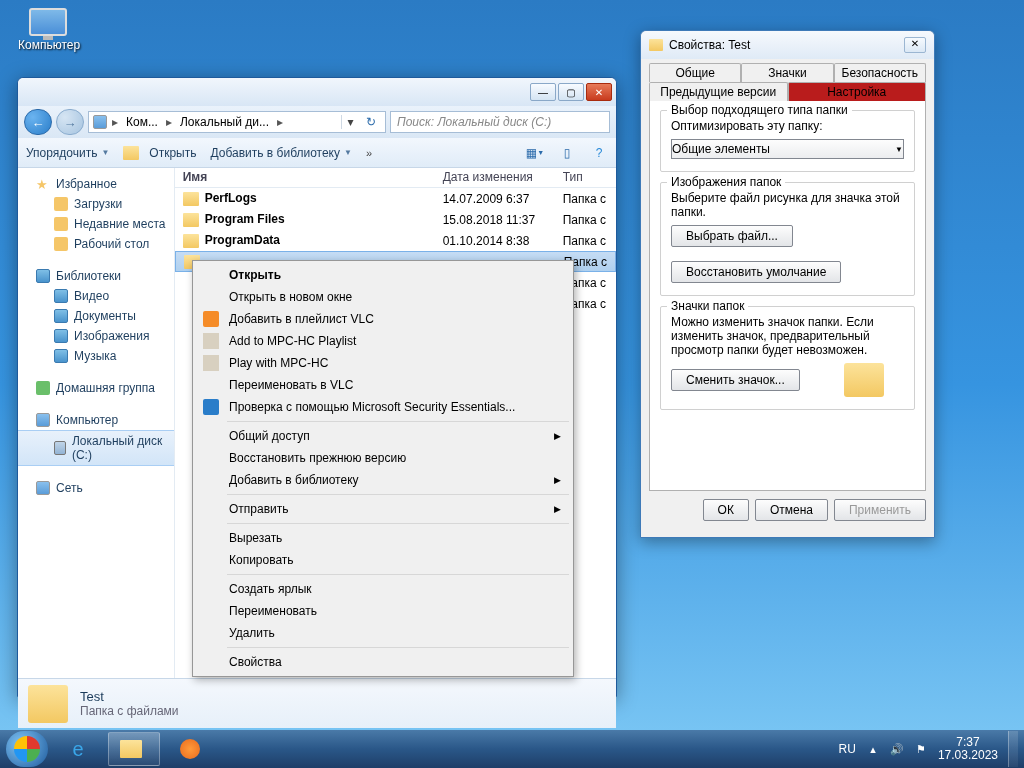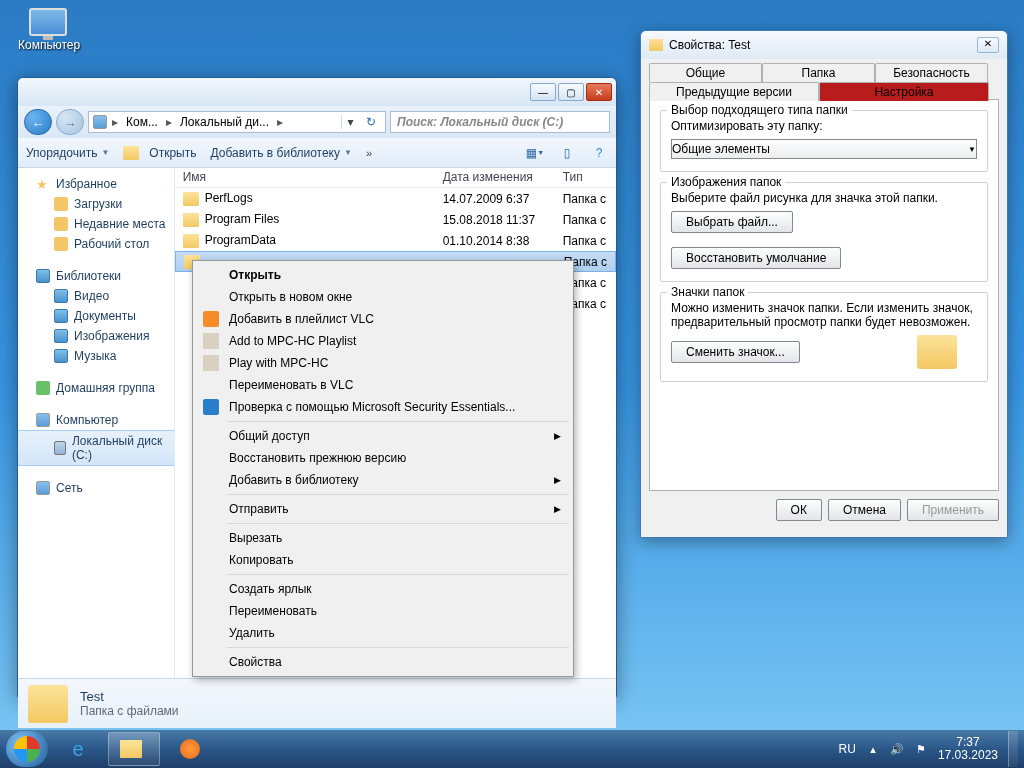--- a/index.html
+++ b/index.html
@@ -17,21 +17,21 @@
 .winbtn.close { background: linear-gradient(#e77b5a, #c83b1e); border-color: #a82b0e; color: #fff; }
 
 .exp-nav { height: 32px; background: linear-gradient(#eaf2fb, #dae7f5); display: flex; align-items: center; padding: 0 6px; gap: 4px; }
 .navbtn { width: 28px; height: 26px; border-radius: 13px; background: radial-gradient(circle at 30% 30%, #6bb4f0, #2a7dc9); border: 1px solid #2a6aaa; display: flex; align-items: center; justify-content: center; color: #fff; font-size: 13px; }
 .navbtn.fwd { background: radial-gradient(circle at 30% 30%, #d6e5f3, #a6c4e0); border-color: #8aacce; color: #547aa0; }
 .breadcrumb { flex: 1; height: 22px; background: #fff; border: 1px solid #a6bdd6; display: flex; align-items: center; padding: 0 4px; gap: 2px; }
 .breadcrumb span { padding: 0 3px; }
 .crumb-arrow { color: #555; }
 .bc-dropdown { width: 18px; text-align: center; color: #444; border-left: 1px solid #cfd9e4; }
 .bc-refresh { width: 20px; text-align: center; color: #2a6aaa; }
-.searchbox { width: 220px; height: 22px; background: #fff; border: 1px solid #a6bdd6; display: flex; align-items: center; padding: 0 6px; color: #888; font-style: italic; font-weight: bold; }
+.searchbox { width: 220px; height: 22px; background: #fff; border: 1px solid #a6bdd6; display: flex; align-items: center; padding: 0 6px; color: #888; font-style: italic; }
 
 .exp-toolbar { height: 30px; background: linear-gradient(#f2f7fd, #e0ecf8); border-bottom: 1px solid #c7d7e8; display: flex; align-items: center; padding: 0 8px; gap: 14px; }
 .tlbtn { display: flex; align-items: center; gap: 4px; color: #1e3e5e; }
 .tlbtn .drop { font-size: 8px; color: #547aa0; }
 .tl-spacer { flex: 1; }
 .tl-icon { width: 18px; height: 18px; display: flex; align-items: center; justify-content: center; color: #2a6aaa; }
 .chevrons { font-size: 11px; color: #444; }
 
 .exp-body { display: flex; height: 510px; }
 .navpane { width: 160px; background: #fff; border-right: 1px solid #e3ebf3; padding: 6px 0; overflow: hidden; }
@@ -41,41 +41,41 @@
 .nav-item.selected { background: linear-gradient(#e8f1fb, #d2e5f8); border: 1px solid #a9cef4; border-left: none; border-right: none; justify-content: space-between; }
 .ico { width: 14px; height: 14px; display: inline-block; background: #f5c668; border-radius: 2px; }
 .ico.star { background: none; color: #f5c668; font-size: 13px; }
 .ico.computer { background: linear-gradient(#89c0ee, #5a9cd8); border: 1px solid #999; }
 .ico.disk { background: linear-gradient(#c0d4e8, #92b3d4); border: 1px solid #777; }
 .ico.lib { background: linear-gradient(#7fbfe6, #4993cc); border: 1px solid #3a7ab0; }
 
 .filelist { flex: 1; background: #fff; }
 .fl-header { display: flex; height: 20px; border-bottom: 1px solid #e3ebf3; color: #445; }
 .fl-header div { padding: 2px 8px; }
-.col-name { width: 260px; } .col-date { width: 120px; } .col-type { flex: 1; }
+.col-name { width: 260px; font-weight: bold; } .col-date { width: 120px; } .col-type { flex: 1; }
 .fl-row { display: flex; height: 21px; align-items: center; }
 .fl-row.selected { background: linear-gradient(#c5dcf4, #afd0ef); border: 1px solid #7ab1e8; }
 .fl-row div { padding: 0 8px; white-space: nowrap; overflow: hidden; }
 .folder-ico { width: 16px; height: 14px; background: linear-gradient(#fce39b, #f3c862); border-radius: 1px; display: inline-block; margin-right: 6px; vertical-align: middle; }
 
 .exp-details { height: 50px; border-top: 1px solid #c7d7e8; background: linear-gradient(#f4f8fd, #e7f0f9); display: flex; align-items: center; padding: 4px 10px; gap: 12px; }
 .det-ico { width: 40px; height: 38px; background: linear-gradient(#fce39b, #f3c862); border-radius: 3px; position: relative; }
 .det-text .title { font-size: 13px; color: #1a3a5a; }
 .det-text .sub { color: #667; }
 
 
 .ctxmenu { position: absolute; left: 192px; top: 260px; width: 382px; background: #f0f0f0; border: 1px solid #979797; box-shadow: 2px 3px 8px rgba(0,0,0,.3); padding: 3px 2px; z-index: 50; }
 .ctxmenu .item { height: 22px; display: flex; align-items: center; padding: 0 30px 0 34px; color: #000; position: relative; }
 .ctxmenu .item.bold { font-weight: bold; }
 .ctxmenu .sep { height: 1px; background: #d7d7d7; margin: 3px 2px 3px 32px; }
 .ctxmenu .sub-arrow { position: absolute; right: 10px; font-size: 9px; }
 .ctx-ico { position: absolute; left: 8px; width: 16px; height: 16px; }
 
 
-.props { position: absolute; left: 640px; top: 30px; width: 368px; height: 508px; background: #f0f0f0; border: 1px solid #3e7ab8; border-radius: 6px 6px 0 0; box-shadow: 0 4px 16px rgba(0,0,0,.35); }
+.props { position: absolute; left: 640px; top: 30px; width: 295px; height: 508px; background: #f0f0f0; border: 1px solid #3e7ab8; border-radius: 6px 6px 0 0; box-shadow: 0 4px 16px rgba(0,0,0,.35); }
 .props-title { height: 28px; background: linear-gradient(#f6f9fd, #dfeaf6); display: flex; align-items: center; padding: 0 8px; border-radius: 6px 6px 0 0; }
 .props-title .picon { width: 14px; height: 12px; background: linear-gradient(#fce39b, #f3c862); border-radius: 1px; margin-right: 6px; }
 .props-title .txt { flex: 1; }
 .props-title .xbtn { width: 22px; height: 16px; border: 1px solid #9bb6d2; border-radius: 2px; background: linear-gradient(#f6fafe, #dbe8f5); text-align: center; font-size: 10px; }
 
 .tabstrip { height: 40px; padding: 4px 8px 0; position: relative; }
 .tabrow { display: flex; }
 .tab { border: 1px solid #b0b0b0; border-bottom: none; background: #f0f0f0; padding: 2px 0; text-align: center; border-radius: 2px 2px 0 0; }
 .tabrow.t1 .tab { width: 113px; }
 .tabrow.t2 .tab { width: 170px; }
@@ -317,21 +317,21 @@
 
 <div class="props">
   <div class="props-title">
     <span class="picon"></span>
     <span class="txt">Свойства: Test</span>
     <span class="xbtn">✕</span>
   </div>
   <div class="tabstrip">
     <div class="tabrow t1">
       <div class="tab">Общие</div>
-      <div class="tab">Папка</div>
+      <div class="tab">Значки</div>
       <div class="tab">Безопасность</div>
     </div>
     <div class="tabrow t2">
       <div class="tab">Предыдущие версии</div>
       <div class="tab active">Настройка</div>
     </div>
   </div>
   <div class="tabbody">
     <div class="fieldset">
       <span class="legend">Выбор подходящего типа папки</span>

